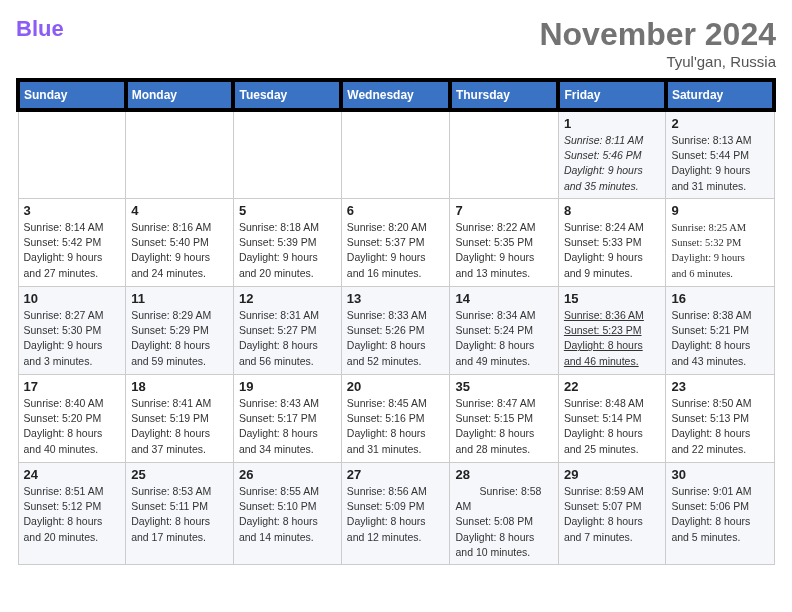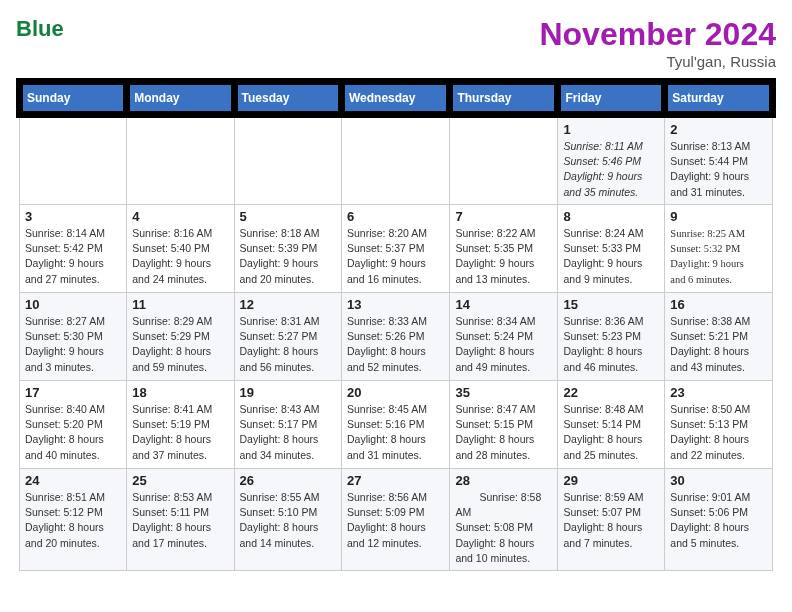--- a/index.html
+++ b/index.html
@@ -25,39 +25,39 @@
       display: flex;
       align-items: center;
       gap: 4px;
     }
     .title-area {
       text-align: right;
     }
     .month-title {
       font-size: 32px;
       font-weight: bold;
-      color: #a21caf;
+      color: #737373;
     }
     .location {
       font-size: 15px;
       color: #555;
     }
     table {
       width: 100%;
       border-collapse: collapse;
       font-size: 11px;
     }
     thead th {
       background-color: #3a72c4;
       color: #fff;
       padding: 6px 4px;
       text-align: left;
       font-size: 12px;
       font-weight: bold;
-      border: 7px solid #000000;
+      border: 4px solid #000000;
     }
     tbody td {
       border: 1px solid #ccc;
       vertical-align: top;
       padding: 4px 5px;
       height: 88px;
       width: 110px;
       background: #fff;
     }
     tbody tr:nth-child(odd) td {
@@ -78,21 +78,21 @@
     .empty-cell {
       background: #fff !important;
     }
   </style>
 </head>
 <body>
 
 <div class="header">
   <div class="logo">
     <div>
-      <span style="font-size:22px;font-weight:bold;color:#15803d;">Blue</span>
+      <span style="font-size:22px;font-weight:bold;color:#8b5cf6;">Blue</span>
     </div>
   </div>
   <div class="title-area">
     <div class="month-title">November 2024</div>
     <div class="location">Tyul'gan, Russia</div>
   </div>
 </div>
 
 <table>
   <thead>
@@ -166,21 +166,21 @@
 Daylight: 8 hours
 and 56 minutes.</span></td>
         <td><span class="day-num">13</span><span class="day-info" style="white-space: pre-line;">Sunrise: 8:33 AM
 Sunset: 5:26 PM
 Daylight: 8 hours
 and 52 minutes.</span></td>
         <td><span class="day-num">14</span><span class="day-info" style="white-space: pre-line;">Sunrise: 8:34 AM
 Sunset: 5:24 PM
 Daylight: 8 hours
 and 49 minutes.</span></td>
-        <td><span class="day-num">15</span><span class="day-info" style="white-space: pre-line;">Sunrise: 8:36 AM
+        <td><span class="day-num">15</span><span class="day-info" style="white-space: pre-line; text-decoration: underline;">Sunrise: 8:36 AM
 Sunset: 5:23 PM
 Daylight: 8 hours
 and 46 minutes.</span></td>
         <td><span class="day-num">16</span><span class="day-info" style="white-space: pre-line;">Sunrise: 8:38 AM
 Sunset: 5:21 PM
 Daylight: 8 hours
 and 43 minutes.</span></td>
       </tr>
       <tr>
         <td><span class="day-num">17</span><span class="day-info" style="white-space: pre-line; margin-top: 46px;">Sunrise: 8:40 AM

